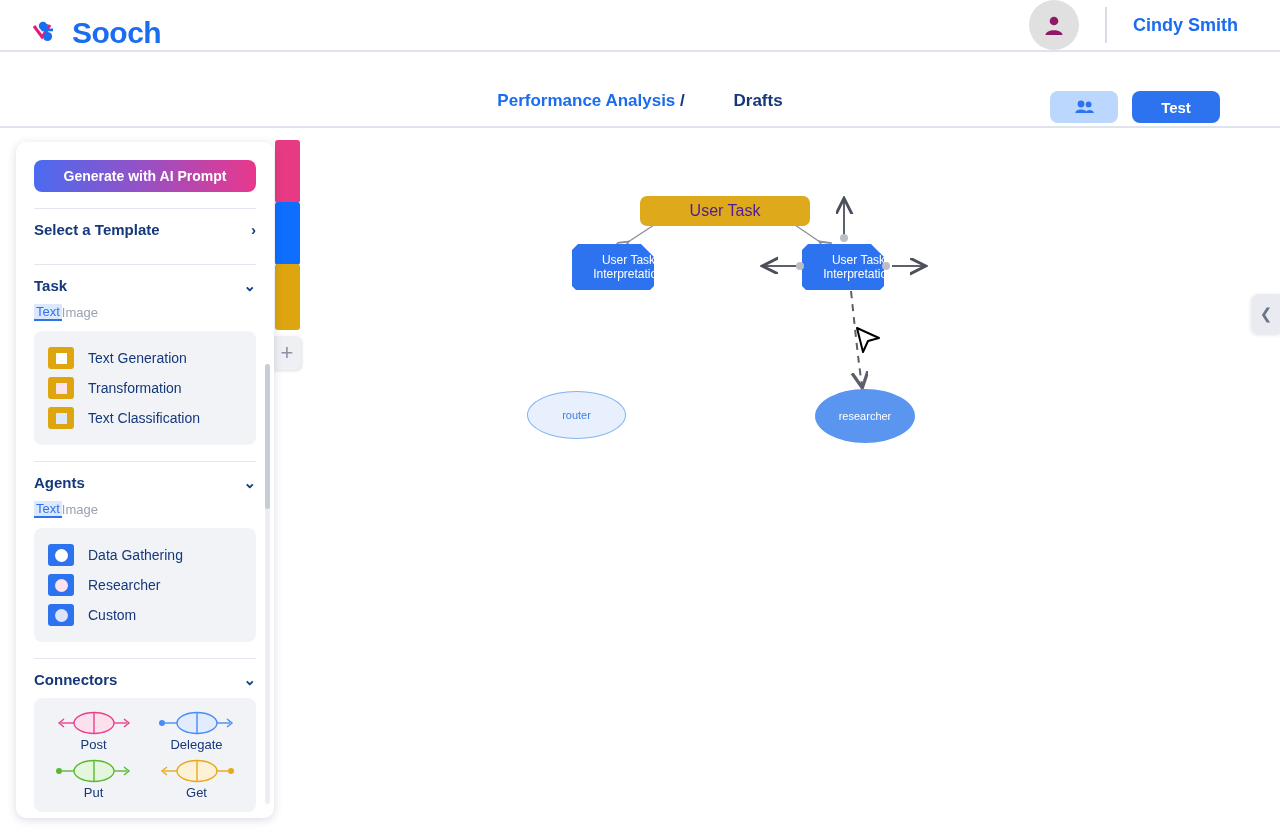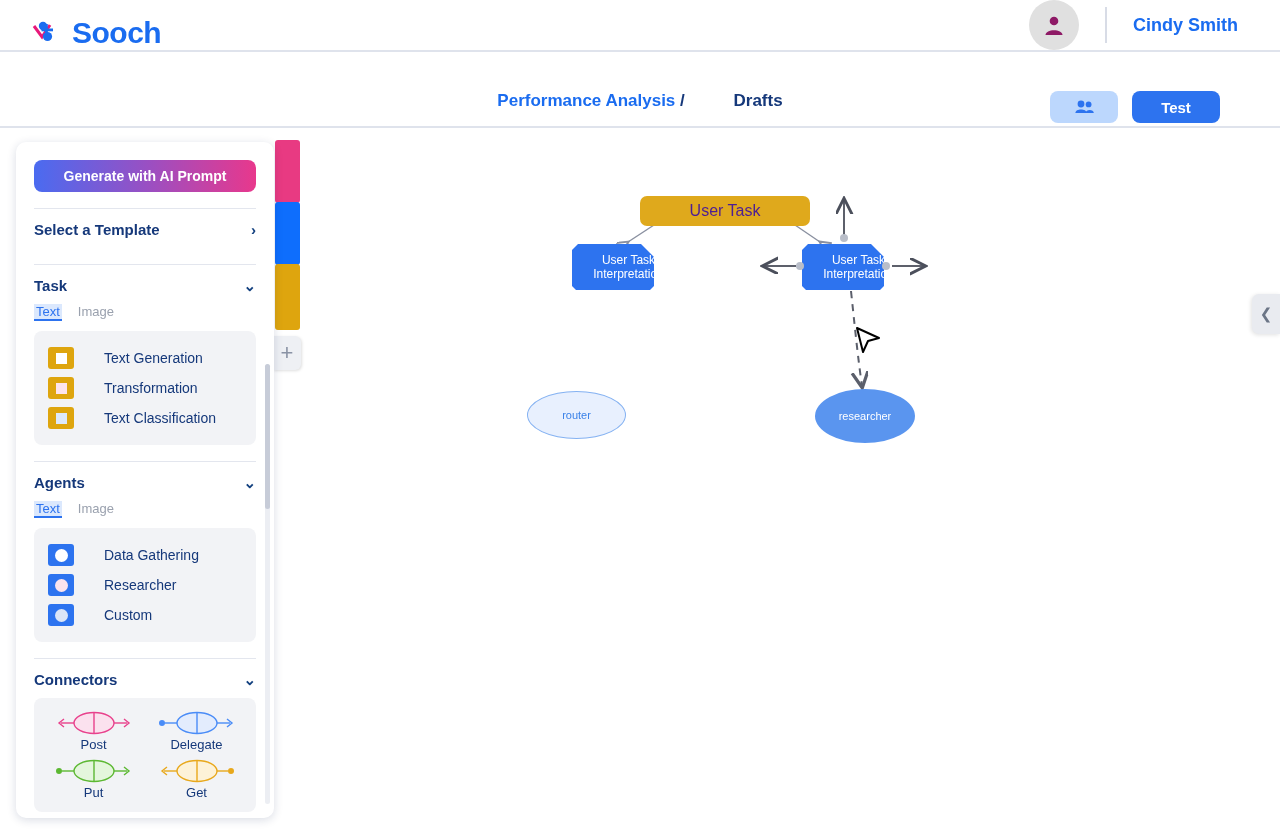--- a/index.html
+++ b/index.html
@@ -91,28 +91,28 @@
     background: linear-gradient(90deg, #4a6bf0 0%, #9b4fc2 52%, #e8388c 100%);
     color: #fff; font-size: 14px; font-weight: bold; cursor: pointer;
   }
   .sb-divider { height: 1px; background: #e3e6ee; margin: 16px 0 0 0; }
   .sb-section-head {
     display: flex; align-items: center; justify-content: space-between;
     padding: 12px 0 10px 0; cursor: pointer;
   }
   .sb-section-title { font-size: 15px; font-weight: bold; color: #15387a; }
   .chev { color: #12407f; font-size: 15px; font-weight: bold; line-height: 1; }
-  .tabs-row { display: flex; align-items: flex-start; gap: 16px; padding-bottom: 10px; }
+  .tabs-row { display: flex; align-items: center; padding-bottom: 10px; }
   .tab-on {
     font-size: 13px; color: #2d73ef; background: #dbe8fd;
     border-bottom: 2px solid #2d73ef; padding: 0 2px; cursor: pointer;
   }
   .tab-off { font-size: 13px; color: #9aa1ae; cursor: pointer; }
   .item-card { background: #f2f3f6; border-radius: 8px; padding: 12px 14px; }
-  .item-row { display: flex; align-items: center; gap: 30px; padding: 4px 0; cursor: pointer; text-align: center; }
+  .item-row { display: flex; align-items: center; gap: 14px; padding: 4px 0; cursor: pointer; text-align: center; }
   .item-label { font-size: 14px; color: #15387a; }
   .sw-task { width: 26px; height: 22px; border-radius: 3px; background: #dea50e;
              display: flex; align-items: center; justify-content: center; }
   .sw-task i { display: block; width: 11px; height: 11px; }
   .sw-agent { width: 26px; height: 22px; border-radius: 3px; background: #2d73ef;
               display: flex; align-items: center; justify-content: center; }
   .sw-agent i { display: block; width: 13px; height: 13px; border-radius: 50%; }
 
   
   .conn-card { background: #f2f3f6; border-radius: 8px; padding: 12px 8px; }

